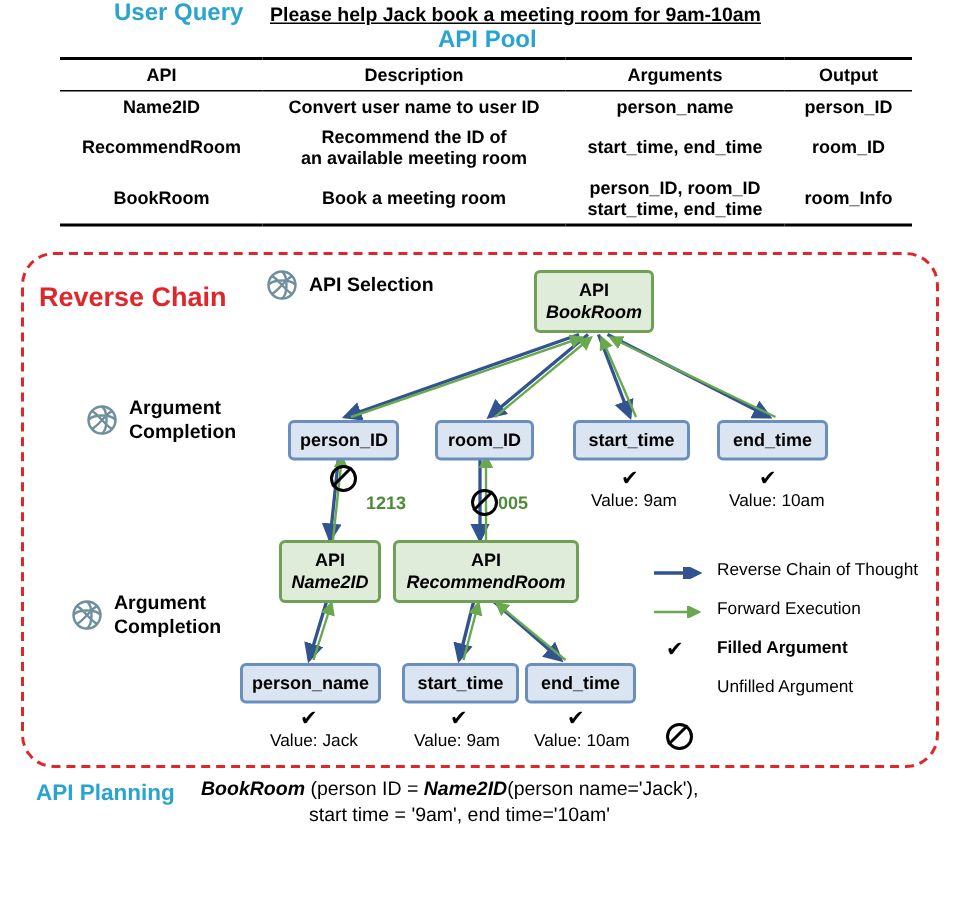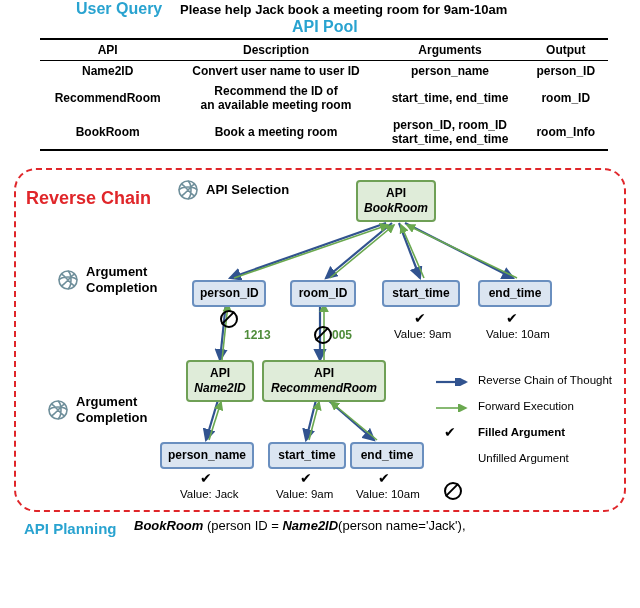--- a/index.html
+++ b/index.html
@@ -59,21 +59,21 @@
   .connectors { position:absolute; left:0; top:0; pointer-events:none; }
 
   .planning-block { font-family: Arial, Helvetica, sans-serif; font-size: 13px; line-height:1.3; }
 </style>
 </head>
 <body>
 
 <div class="abs" style="left:76px; top:0px;">
   <span class="heading-blue">User Query</span>
 </div>
-<div class="abs bold" style="left:180px; top:2px; font-size:13px;">Please help Jack book a meeting room for 9am-10am</div>
+<div class="abs bold" style="left:180px; top:2px; font-size:13px;text-decoration:underline;">Please help Jack book a meeting room for 9am-10am</div>
 
 <div class="abs heading-blue" style="left:292px; top:18px;">API Pool</div>
 
 <table class="pool-table abs" style="left:40px; top:38px; width:568px;">
   <tbody>
       <tr>
     <th>API</th>
     <th>Description</th>
     <th>Arguments</th>
     <th>Output</th>
@@ -234,13 +234,16 @@
 <div class="abs small" style="left:478px; top:426px;font-weight:bold;">Filled Argument</div>
 
 <div class="abs cancel-icon" style="left:444px; top:450px;"></div>
 <div class="abs small" style="left:478px; top:452px;">Unfilled Argument</div>
 
 <div class="abs heading-blue" style="left:24px; top:520px; font-size:15px;">API Planning</div>
 <div class="abs planning-block" style="left:134px; top:518px; width:490px;">
   <div>
     <span class="bold italic">BookRoom</span><span> (person ID = </span><span class="bold italic">Name2ID</span><span>(person name='Jack'),</span>
   </div>
+  <div style="padding-left:72px;">
+    <span>start time = '9am', end time='10am'</span>
+  </div>
 </div>
 
 </body></html>

